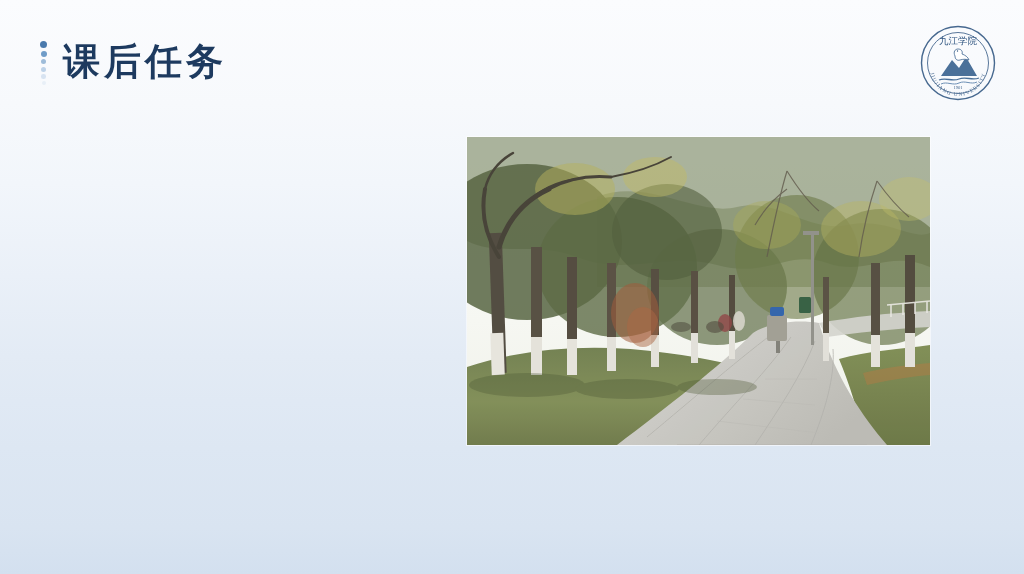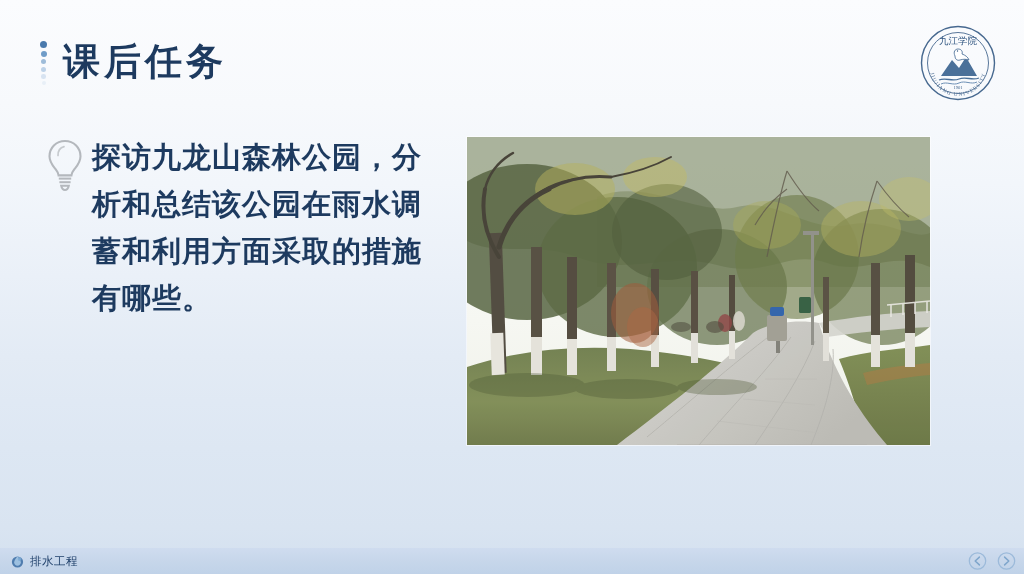--- a/index.html
+++ b/index.html
@@ -172,32 +172,20 @@
       <span></span>
         <span></span>
         <span></span>
         <span></span>
         <span></span>
         <span></span>
     </div>
     <div class="slide-title">课后任务</div>
   </div>
 
-  <div class="body-row">
-    <div class="bulb-icon">
-      <svg viewBox="0 0 42 56" xmlns="http://www.w3.org/2000/svg">
-        <path d="M21 3 C12 3 5.5 9.8 5.5 18.2 C5.5 24 8.6 27.4 11.6 31.2 C13.3 33.4 14.4 35 14.6 37.4 L27.4 37.4 C27.6 35 28.7 33.4 30.4 31.2 C33.4 27.4 36.5 24 36.5 18.2 C36.5 9.8 30 3 21 3 Z" fill="none" stroke="#b4b8bd" stroke-width="2.1"></path>
-        <path d="M14.8 40.6 L27.2 40.6" fill="none" stroke="#b4b8bd" stroke-width="2"></path>
-        <path d="M15.4 44.2 L26.6 44.2" fill="none" stroke="#b4b8bd" stroke-width="2"></path>
-        <path d="M17.2 47.8 C17.8 50.6 19.2 52 21 52 C22.8 52 24.2 50.6 24.8 47.8 Z" fill="none" stroke="#b4b8bd" stroke-width="2"></path>
-        <path d="M14 17.5 C14 12.6 16.6 9.4 20 8.6" fill="none" stroke="#c6cace" stroke-width="1.7" stroke-linecap="round"></path>
-      </svg>
-    </div>
-    <div class="body-text">探访九龙山森林公园，分析和总结该公园在雨水调蓄和利用方面采取的措施有哪些。</div>
-  </div>
 
   <div class="photo-frame">
     <svg viewBox="0 0 463 308" preserveAspectRatio="none" xmlns="http://www.w3.org/2000/svg">
       <defs>
         <linearGradient id="skyG" x1="0" y1="0" x2="0" y2="1">
           <stop offset="0%" stop-color="#fdfdfb"></stop>
           <stop offset="60%" stop-color="#f6f7f2"></stop>
           <stop offset="100%" stop-color="#eef0e8"></stop>
         </linearGradient>
         <linearGradient id="pathG" x1="0" y1="0" x2="1" y2="0.6">
@@ -355,41 +343,14 @@
 
       <defs>
         <path id="arcEn" d="M11 44 A28 28 0 0 0 67 44"></path>
       </defs>
       <text font-size="5.2" fill="#46688f" font-family="Liberation Serif, serif" letter-spacing="1.2">
         <textPath href="#arcEn" startOffset="50%" text-anchor="middle">JIUJIANG UNIVERSITY</textPath>
       </text>
     </svg>
   </div>
 
-  <div class="footer-bar">
-    <div class="footer-left">
-      <div class="footer-icon">
-        <svg viewBox="0 0 15 15" xmlns="http://www.w3.org/2000/svg">
-          <circle cx="7.5" cy="8" r="5.6" fill="#4f7cae"></circle>
-          <path d="M7.5 2.2 C5.2 5.2 4.2 6.8 4.2 8.3 C4.2 10.3 5.7 11.7 7.5 11.7 C9.3 11.7 10.8 10.3 10.8 8.3 C10.8 6.8 9.8 5.2 7.5 2.2 Z" fill="#9dc0e0"></path>
-          <circle cx="9.6" cy="5" r="1.9" fill="#7da9d3" opacity="0.85"></circle>
-        </svg>
-      </div>
-      <div class="footer-label">排水工程</div>
-    </div>
-
-    <div class="footer-nav">
-      <div class="nav-btn" title="prev">
-        <svg viewBox="0 0 19 19" xmlns="http://www.w3.org/2000/svg">
-          <circle cx="9.5" cy="9.5" r="8.2" fill="none" stroke="#9cbada" stroke-width="1.3"></circle>
-          <path d="M11.4 5.6 L7.2 9.5 L11.4 13.4" fill="none" stroke="#7fa6cc" stroke-width="1.5" stroke-linecap="round" stroke-linejoin="round"></path>
-        </svg>
-      </div>
-      <div class="nav-btn" title="next">
-        <svg viewBox="0 0 19 19" xmlns="http://www.w3.org/2000/svg">
-          <circle cx="9.5" cy="9.5" r="8.2" fill="none" stroke="#9cbada" stroke-width="1.3"></circle>
-          <path d="M7.6 5.6 L11.8 9.5 L7.6 13.4" fill="none" stroke="#7fa6cc" stroke-width="1.5" stroke-linecap="round" stroke-linejoin="round"></path>
-        </svg>
-      </div>
-    </div>
-  </div>
 
 </div>
 
 </body></html>

